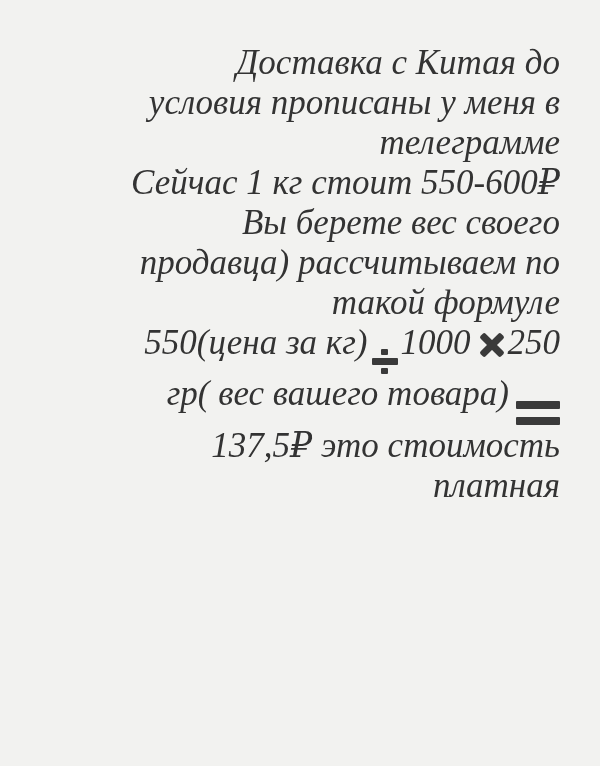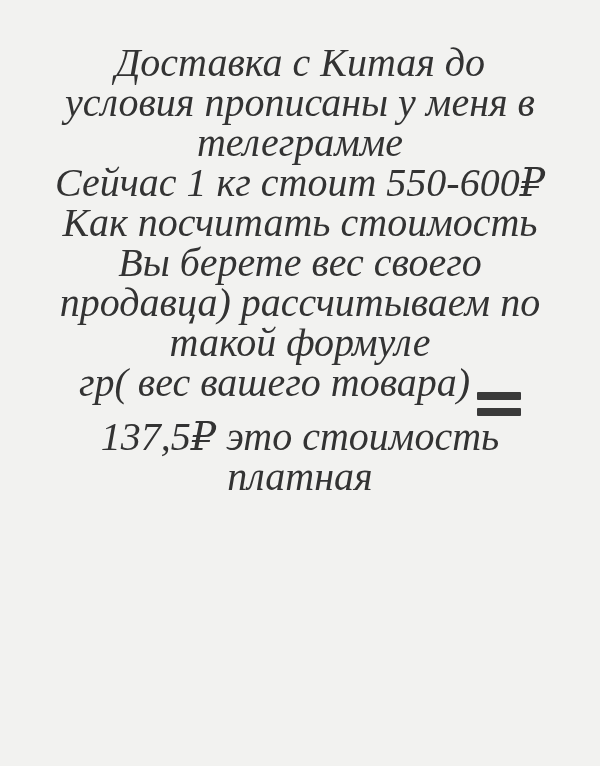--- a/index.html
+++ b/index.html
@@ -11,24 +11,24 @@
     height: 766px;
     background: #f2f2f0;
     overflow: hidden;
   }
   .post {
     box-sizing: border-box;
     width: 600px;
     padding: 43px 40px 0 40px;
     font-family: "Liberation Serif", "DejaVu Serif", serif;
     font-style: italic;
-    font-size: 40px;
+    font-size: 35px;
     line-height: 40px;
     color: #333333;
-    text-align: center;
+    text-align: right;
   }
   .line {
     margin: 0;
     white-space: nowrap;
   }
   
   .op-division {
     display: inline-flex;
     flex-direction: column;
     align-items: center;
@@ -91,25 +91,31 @@
   .op-equals i + i { margin-top: 8px; }
 </style>
 </head>
 <body>
 
 <div class="post">
   <p class="line">Доставка с Китая до</p>
   <p class="line">условия прописаны у меня в</p>
   <p class="line">телеграмме</p>
   <p class="line">Сейчас 1 кг стоит 550-600₽</p>
-  <p class="line">Как посчитать стоимость</p>
   <p class="line">Вы берете вес своего</p>
   <p class="line">продавца) рассчитываем по</p>
   <p class="line">такой формуле</p>
 
+  <p class="line">
+    <span>550(цена за кг)</span><span class="op-division">
+        <span class="dot"></span>
+        <span class="bar"></span>
+        <span class="dot"></span>
+      </span><span>1000</span><span class="op-multiply"></span><span>250</span>
+  </p>
 
   <p class="line">
     <span>гр( вес вашего товара)</span><span class="op-equals">
         <i></i>
         <i></i>
       </span>
   </p>
 
   <p class="line">137,5₽ это стоимость</p>
   <p class="line">платная</p>

